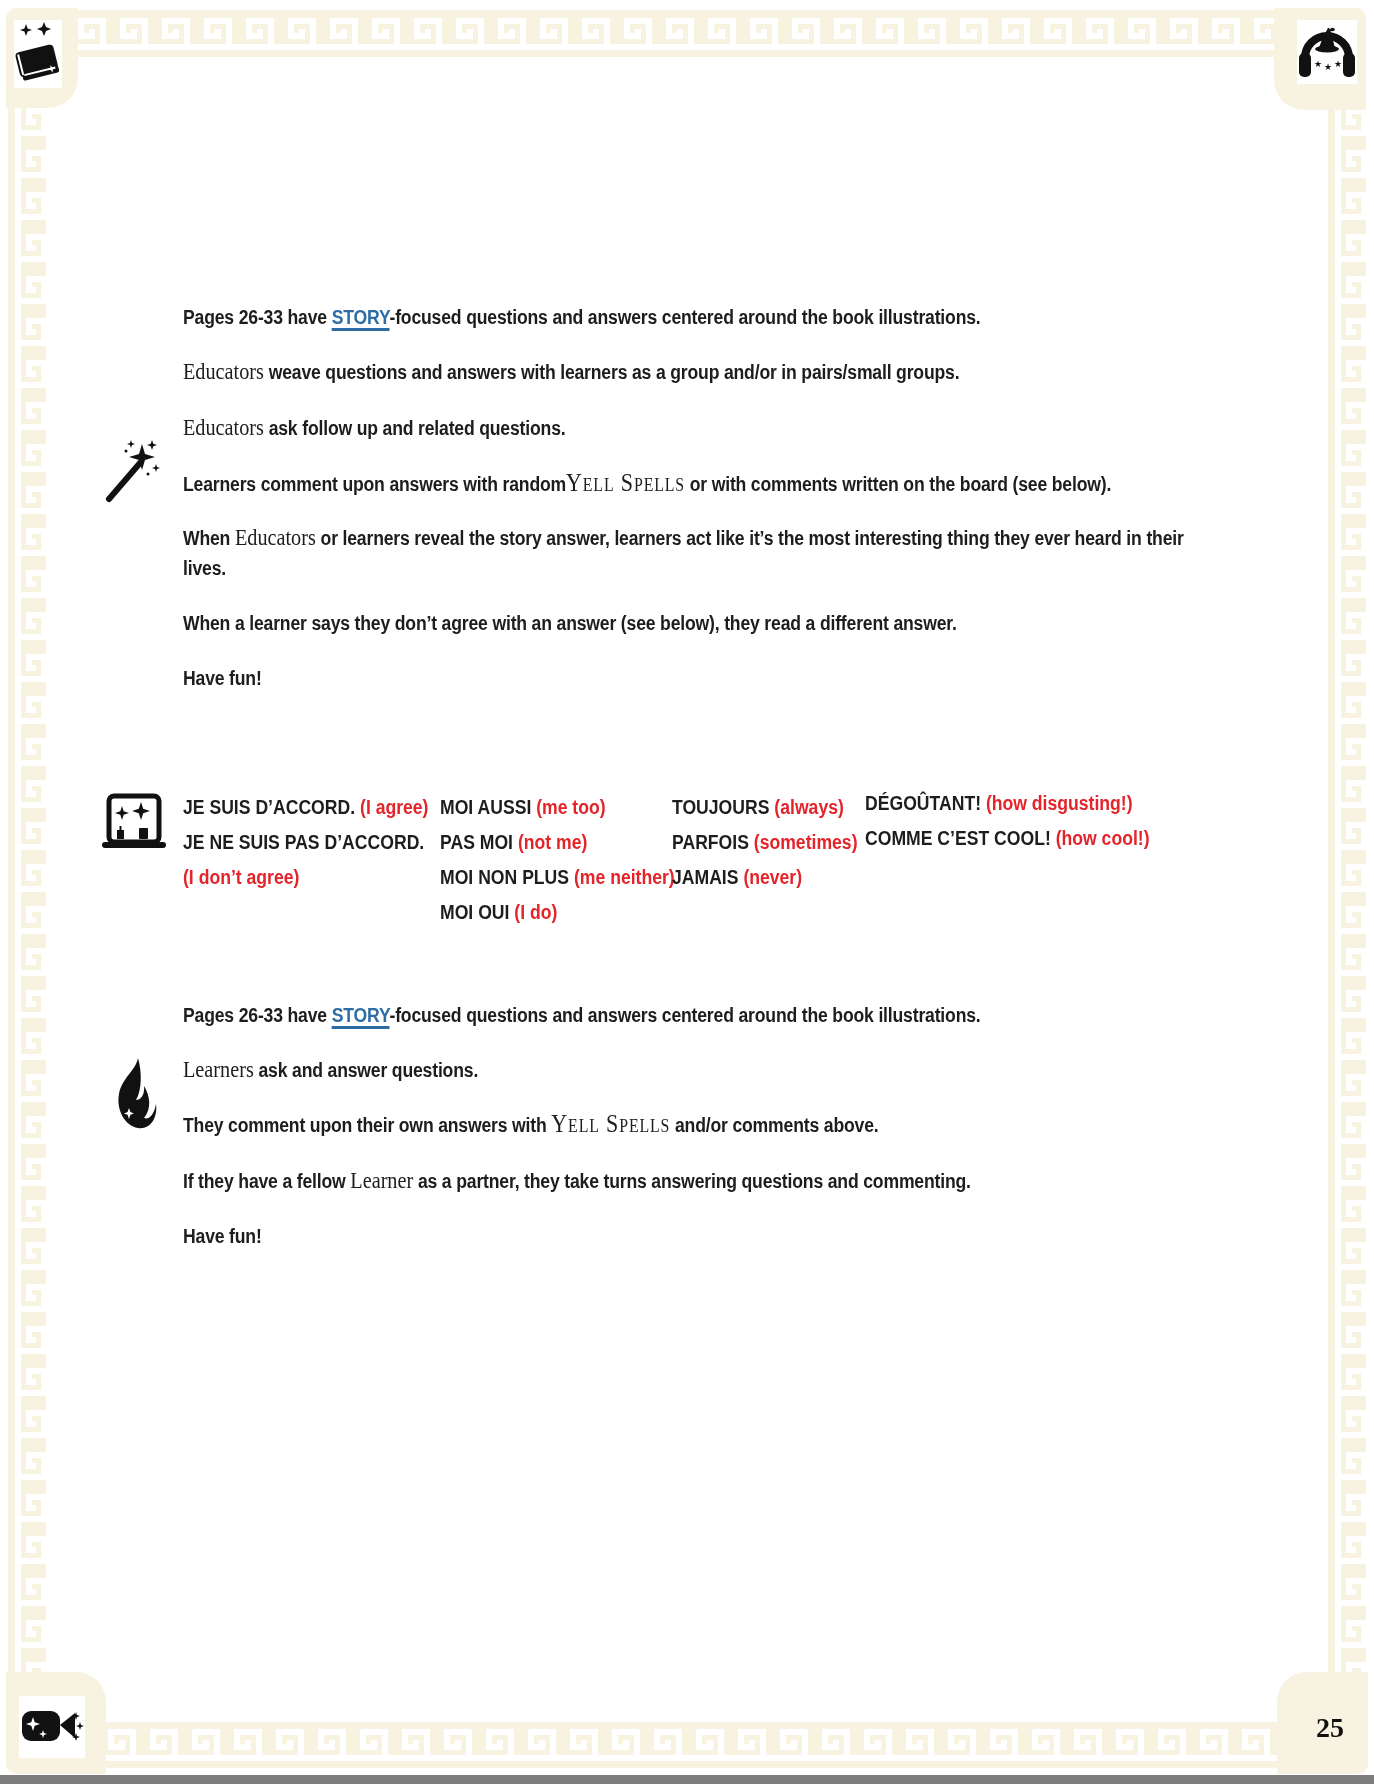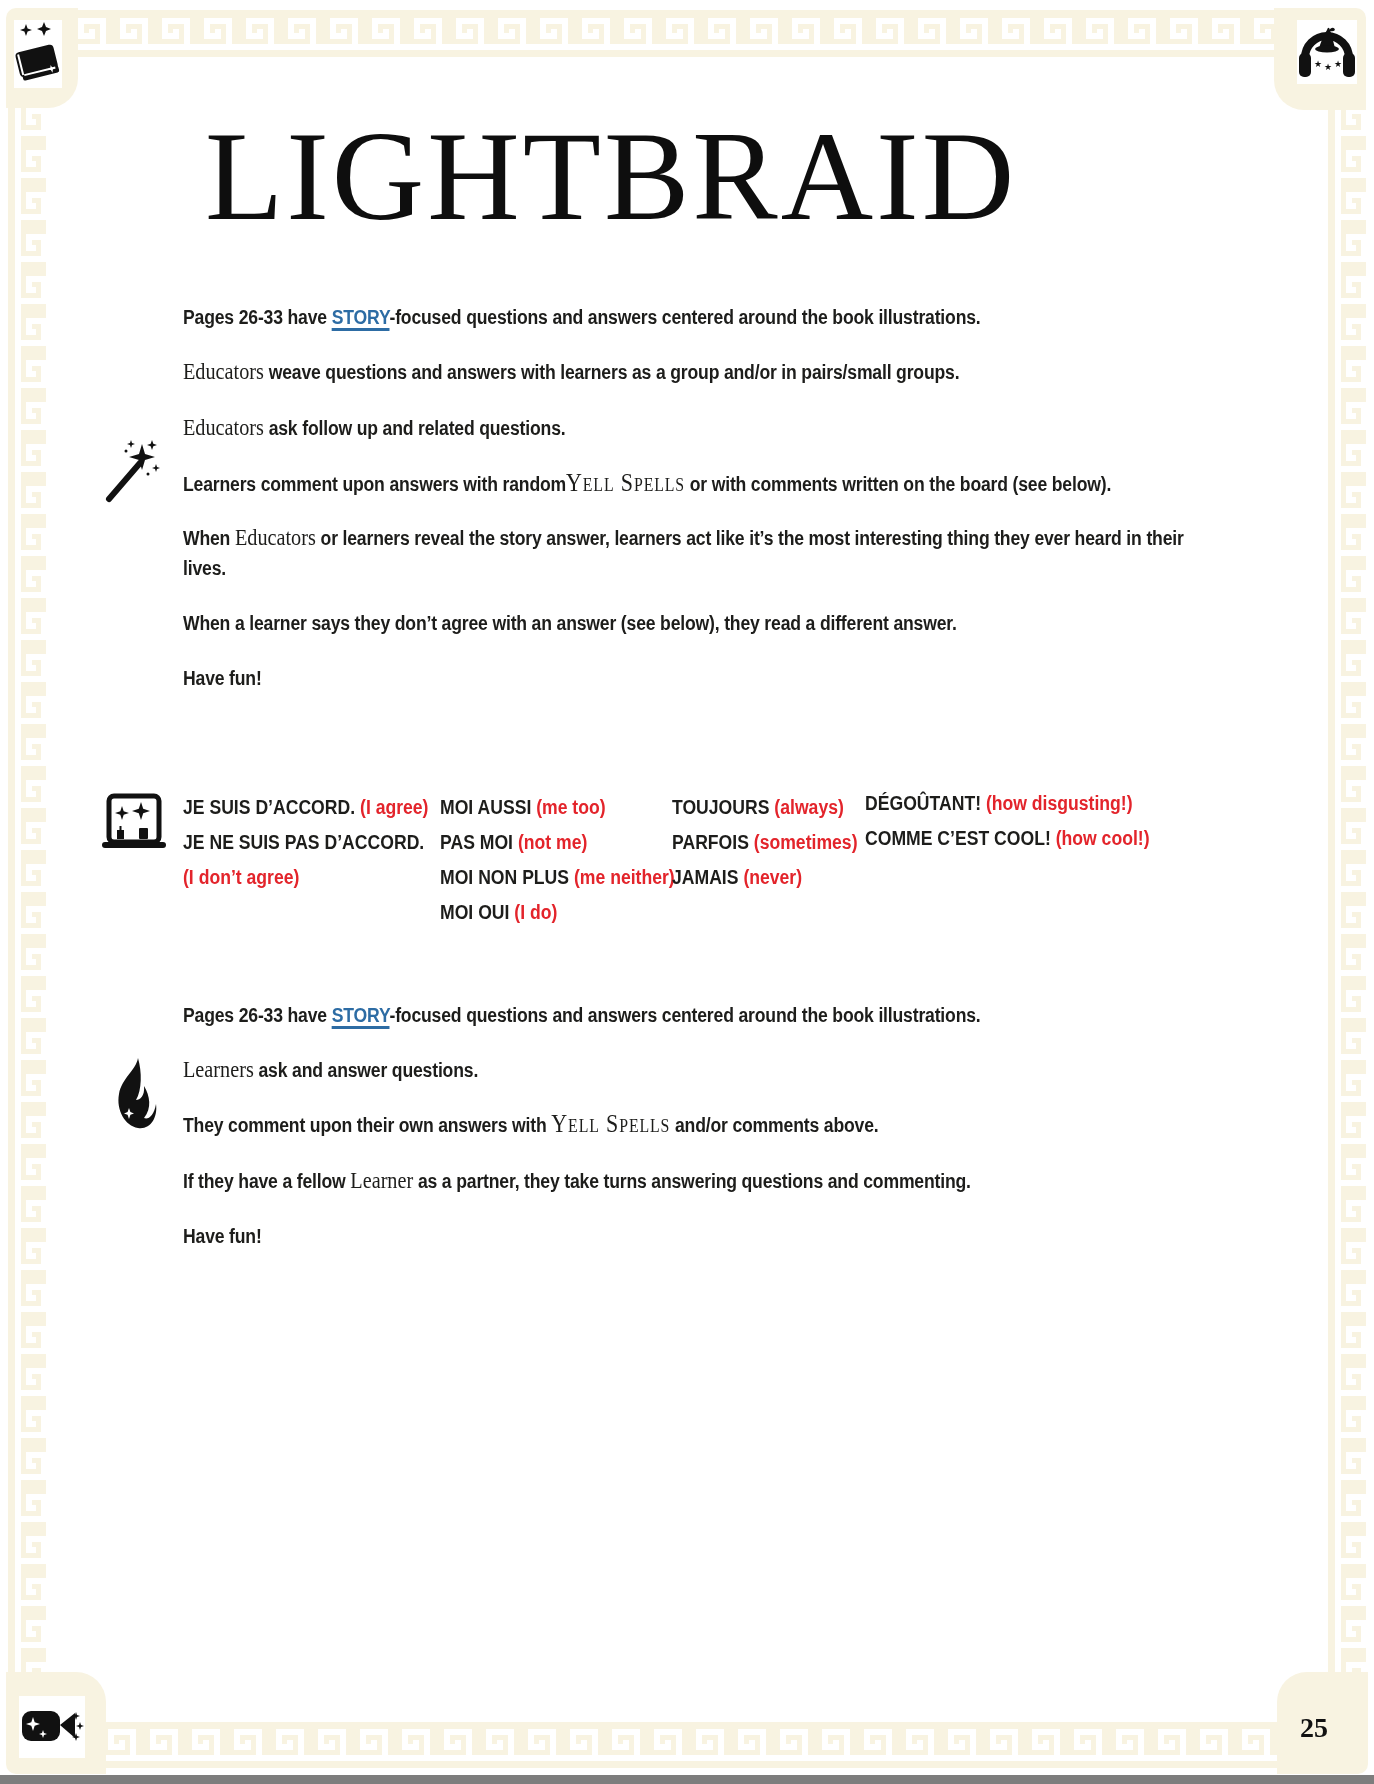--- a/index.html
+++ b/index.html
@@ -9,21 +9,21 @@
   .band{position:absolute;}
   .corner{position:absolute;background:#f8f3e1;}
   .corner.tl{left:6px;top:8px;width:72px;height:100px;border-radius:10px 0 30px 0;}
   .corner.tr{left:1274px;top:8px;width:92px;height:102px;border-radius:0 10px 0 30px;}
   .corner.bl{left:6px;top:1672px;width:100px;height:102px;border-radius:0 30px 0 10px;}
   .corner.br{left:1277px;top:1672px;width:91px;height:102px;border-radius:30px 0 10px 0;}
   .icon-box{position:absolute;background:#ffffff;display:flex;align-items:center;justify-content:center;}
   .icon-box.tl{left:14px;top:20px;width:48px;height:68px;}
   .icon-box.tr{left:1297px;top:20px;width:60px;height:64px;}
   .icon-box.bl{left:19px;top:1696px;width:66px;height:62px;}
-  .page-number{position:absolute;left:1300px;top:1712px;width:60px;
+  .page-number{position:absolute;left:1300px;top:1712px;width:60px;text-align:center;
         font-family:"Liberation Serif",serif;font-weight:bold;font-size:28px;color:#111;}
   .title{position:absolute;left:205px;top:112px;font-family:"Liberation Serif",serif;
         font-size:128px;letter-spacing:3px;line-height:1;color:#0e0e0e;white-space:nowrap;}
   .para{position:absolute;left:183px;width:1160px;transform:scaleX(0.88);transform-origin:0 0;
         font-weight:bold;font-size:20px;line-height:30px;letter-spacing:-0.2px;color:#1d1d1b;}
   .phrase-col{position:absolute;transform:scaleX(0.88);transform-origin:0 0;font-weight:bold;
         font-size:20px;color:#1d1d1b;}
   .phrase-line{line-height:35px;white-space:nowrap;}
   .seg-link{color:#2d6ca4;text-decoration:underline;text-decoration-thickness:3px;text-underline-offset:4px;cursor:pointer;}
   .seg-serif{font-family:"Liberation Serif",serif;font-weight:normal;font-size:23px;letter-spacing:0;}
@@ -112,21 +112,20 @@
       <path d="M24 34 L25 37 L28 38 L25 39 L24 42 L23 39 L20 38 L23 37 Z" fill="#fff"></path>
       <polygon points="41,29 56,17 56,42" fill="#111"></polygon>
       <path d="M57 16 L58 19 L61 20 L58 21 L57 24 L56 21 L53 20 L56 19 Z" fill="#111"></path>
       <path d="M61 26 L62 29 L65 30 L62 31 L61 34 L60 31 L57 30 L60 29 Z" fill="#111"></path>
       <path d="M57 37 L58 40 L61 41 L58 42 L57 45 L56 42 L53 41 L56 40 Z" fill="#111"></path>
     </svg>
   </div>
 
   <div class="page-number">25</div>
 
-  <div class="title">LIGHTBRAID</div>
 
   <svg class="deco-icon" style="left:104px;top:438px;" width="58" height="66" viewBox="0 0 58 66">
     <line x1="5" y1="61" x2="36" y2="25" stroke="#111" stroke-width="6" stroke-linecap="round"></line>
     <path d="M38 6 L41 16 L51 19 L41 22 L38 32 L35 22 L25 19 L35 16 Z" fill="#111"></path>
     <path d="M48 2 L49.3 5.7 L53 7 L49.3 8.3 L48 12 L46.7 8.3 L43 7 L46.7 5.7 Z" fill="#111"></path>
     <path d="M27 2 L28 5 L31 6 L28 7 L27 10 L26 7 L23 6 L26 5 Z" fill="#111"></path>
     <path d="M52 26 L53 29 L56 30 L53 31 L52 34 L51 31 L48 30 L51 29 Z" fill="#111"></path>
     <circle cx="22" cy="13" r="1.5" fill="#111"></circle>
     <circle cx="44" cy="36" r="1.5" fill="#111"></circle>
   </svg>

